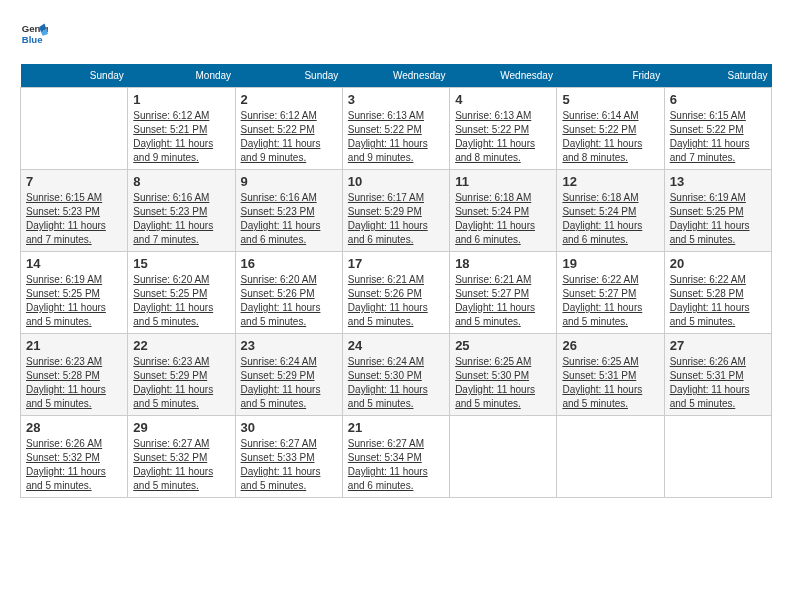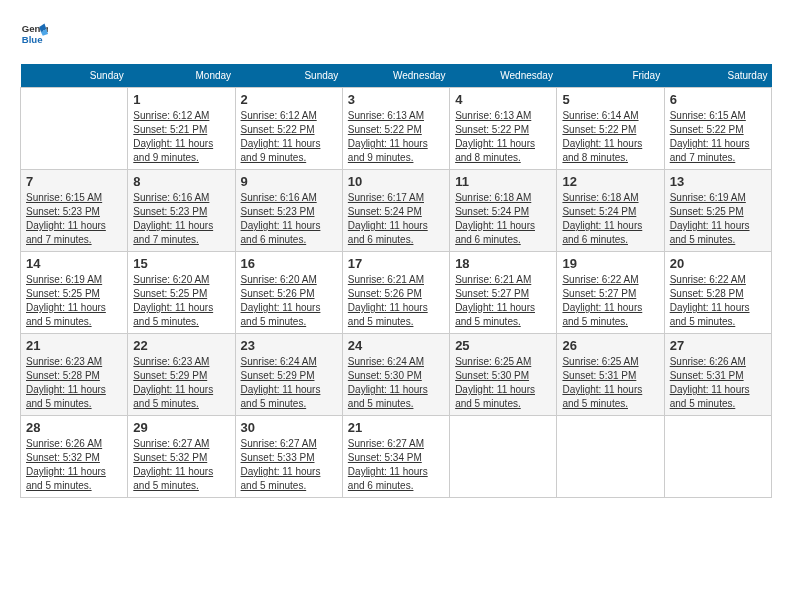--- a/index.html
+++ b/index.html
@@ -178,21 +178,21 @@
         <td>
           <div class="day-number">9</div>
           <div class="day-info" style="white-space: pre-line;">Sunrise: 6:16 AM
 Sunset: 5:23 PM
 Daylight: 11 hours
 and 6 minutes.</div>
         </td>
         <td>
           <div class="day-number">10</div>
           <div class="day-info" style="white-space: pre-line;">Sunrise: 6:17 AM
-Sunset: 5:24 PM
+Sunset: 5:29 PM
 Daylight: 11 hours
 and 6 minutes.</div>
         </td>
         <td>
           <div class="day-number">11</div>
           <div class="day-info" style="white-space: pre-line;">Sunrise: 6:18 AM
 Sunset: 5:24 PM
 Daylight: 11 hours
 and 6 minutes.</div>
         </td>

